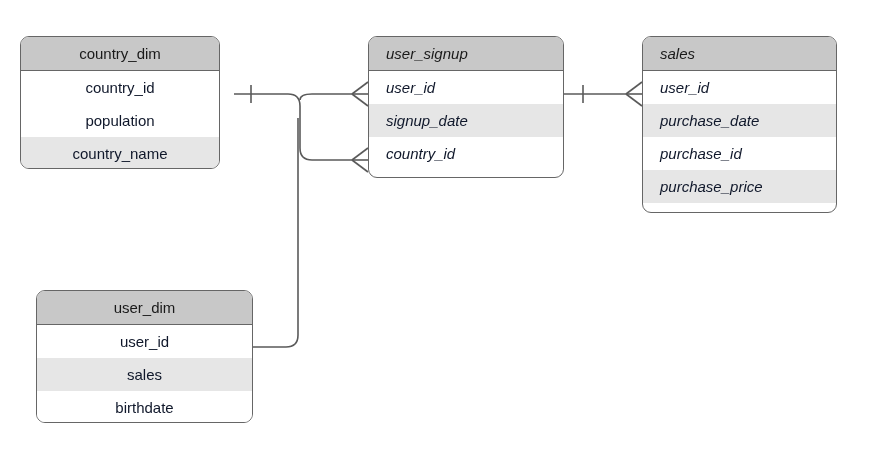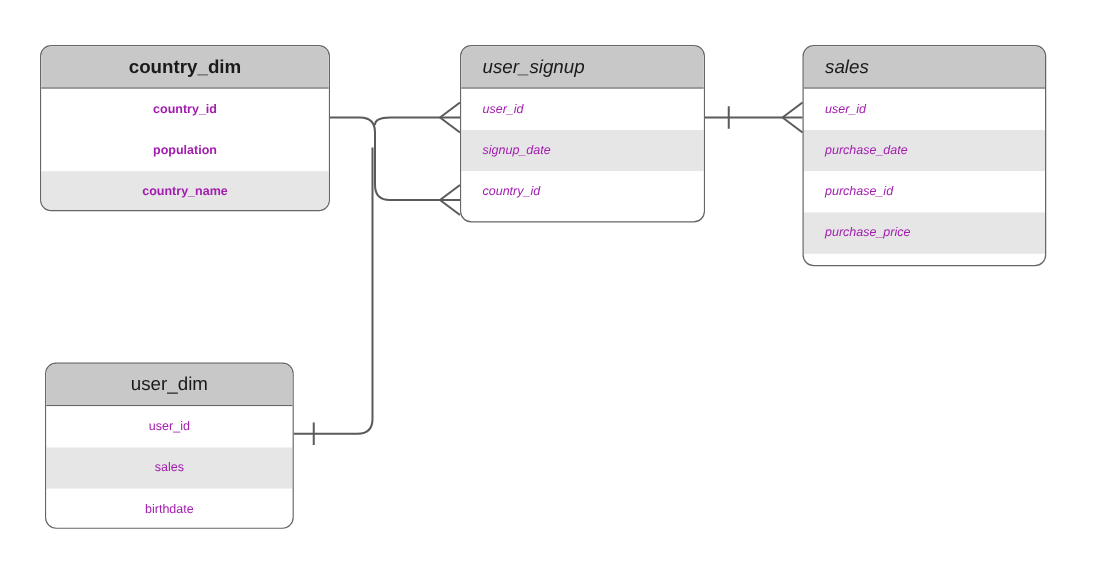--- a/index.html
+++ b/index.html
@@ -32,22 +32,22 @@
     border-bottom: 1.6px solid #666666;
     font-size: 15px;
     color: #1a1a1a;
     white-space: nowrap;
     overflow: hidden;
   }
   .entity-attr {
     box-sizing: border-box;
     height: 33px;
     line-height: 33px;
-    font-size: 10px;
-    color: #a21caf;
+    font-size: 15px;
+    color: #0f172a;
     white-space: nowrap;
     overflow: hidden;
   }
   .entity-attr.stripe {
     background: #e6e6e6;
   }
   .entity-attr.plain {
     background: #ffffff;
   }
   
@@ -119,21 +119,21 @@
       <path d="M564,94 L626,94"></path>
       <line x1="583" y1="85" x2="583" y2="103"></line>
       <g>
         <line x1="626" y1="94" x2="642" y2="82"></line>
         <line x1="626" y1="94" x2="642" y2="94"></line>
         <line x1="626" y1="94" x2="642" y2="106"></line>
       </g>
     </g>
   </svg>
 
-  <div class="entity align-center" style="left:32px; top:36px; width:232px; height:133px;font-weight:bold;">
+  <div class="entity align-center" style="left:20px; top:36px; width:200px; height:133px;">
     <div class="entity-title">country_dim</div>
     <div class="entity-attr plain">country_id</div>
     <div class="entity-attr plain">population</div>
     <div class="entity-attr stripe">country_name</div>
   </div>
 
   <div class="entity align-left italic" style="left:368px; top:36px; width:196px; height:142px;">
     <div class="entity-title">user_signup</div>
     <div class="entity-attr plain">user_id</div>
     <div class="entity-attr stripe">signup_date</div>
@@ -141,20 +141,20 @@
   </div>
 
   <div class="entity align-left italic" style="left:642px; top:36px; width:195px; height:177px;">
     <div class="entity-title">sales</div>
     <div class="entity-attr plain">user_id</div>
     <div class="entity-attr stripe">purchase_date</div>
     <div class="entity-attr plain">purchase_id</div>
     <div class="entity-attr stripe">purchase_price</div>
   </div>
 
-  <div class="entity align-center" style="left:36px; top:290px; width:199px; height:133px;">
+  <div class="entity align-center" style="left:36px; top:290px; width:217px; height:133px;">
     <div class="entity-title">user_dim</div>
     <div class="entity-attr plain">user_id</div>
     <div class="entity-attr stripe">sales</div>
     <div class="entity-attr plain">birthdate</div>
   </div>
 
 </div>
 
 </body></html>

